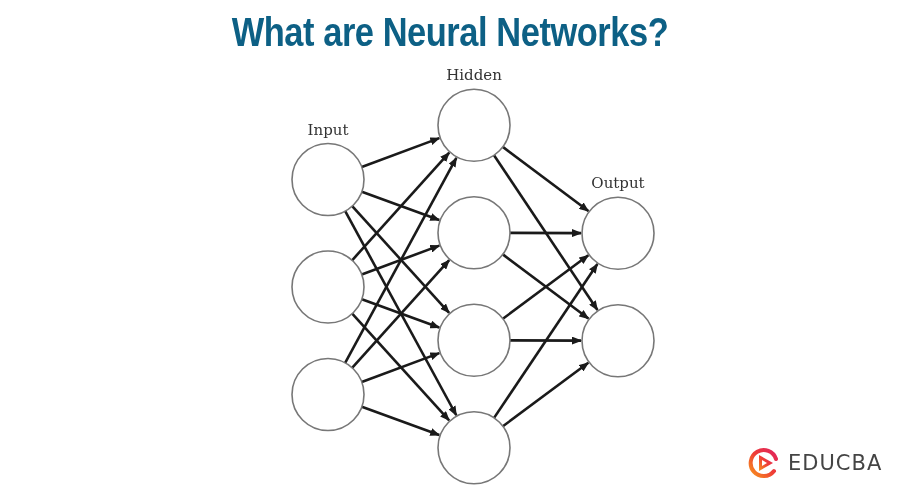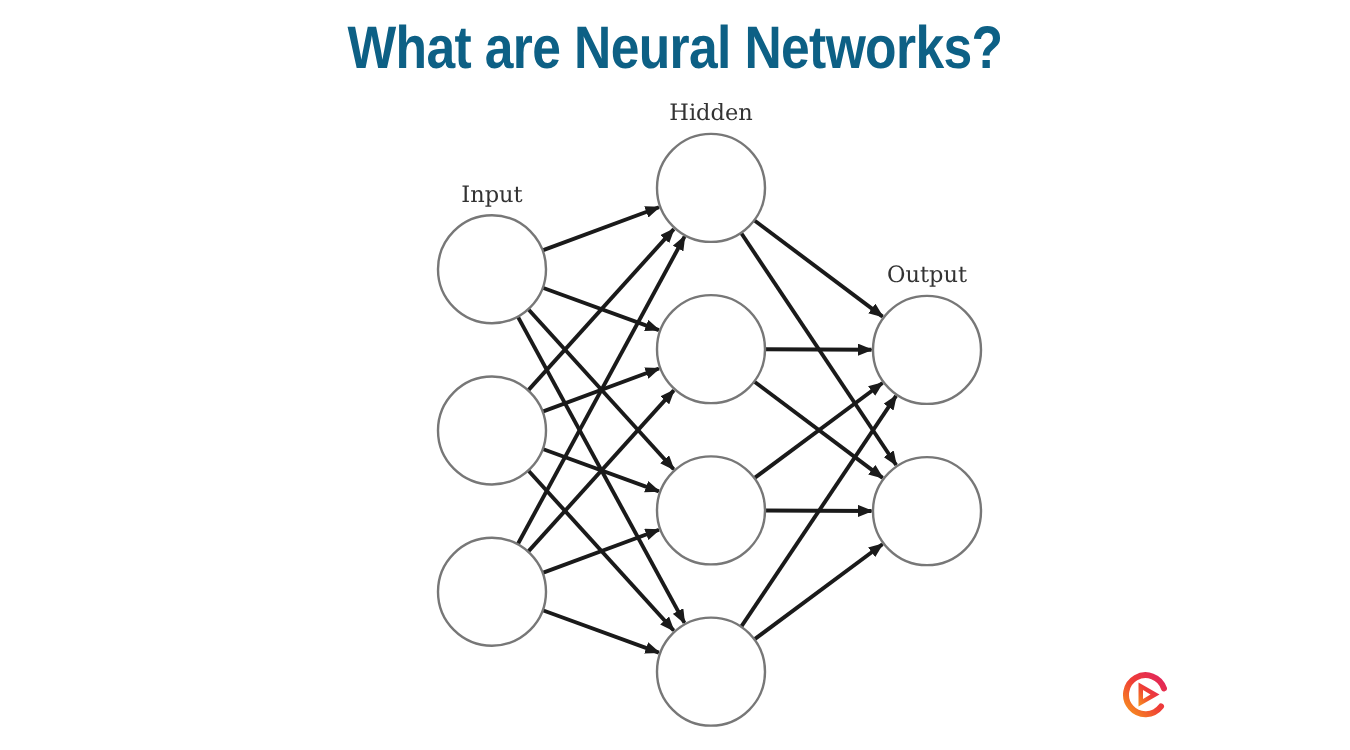--- a/index.html
+++ b/index.html
@@ -67,13 +67,14 @@
       <linearGradient id="lg" x1="0" y1="1" x2="1" y2="0">
         <stop offset="0" stop-color="#f7941d"></stop>
         <stop offset="0.5" stop-color="#ef3e36"></stop>
         <stop offset="1" stop-color="#e0245e"></stop>
       </linearGradient>
     </defs>
     <path d="M26 24 A13 13 0 1 1 28 12" fill="none" stroke="url(#lg)" stroke-width="4" stroke-linecap="round"></path>
     <path d="M11 8 L25 16 L11 24 Z" fill="url(#lg)"></path>
     <path d="M14 13 L19 16 L14 19 Z" fill="#fff"></path>
   </svg>
+  <span class="logo-text">EDUCBA</span>
 </div>
 
 </body></html>

